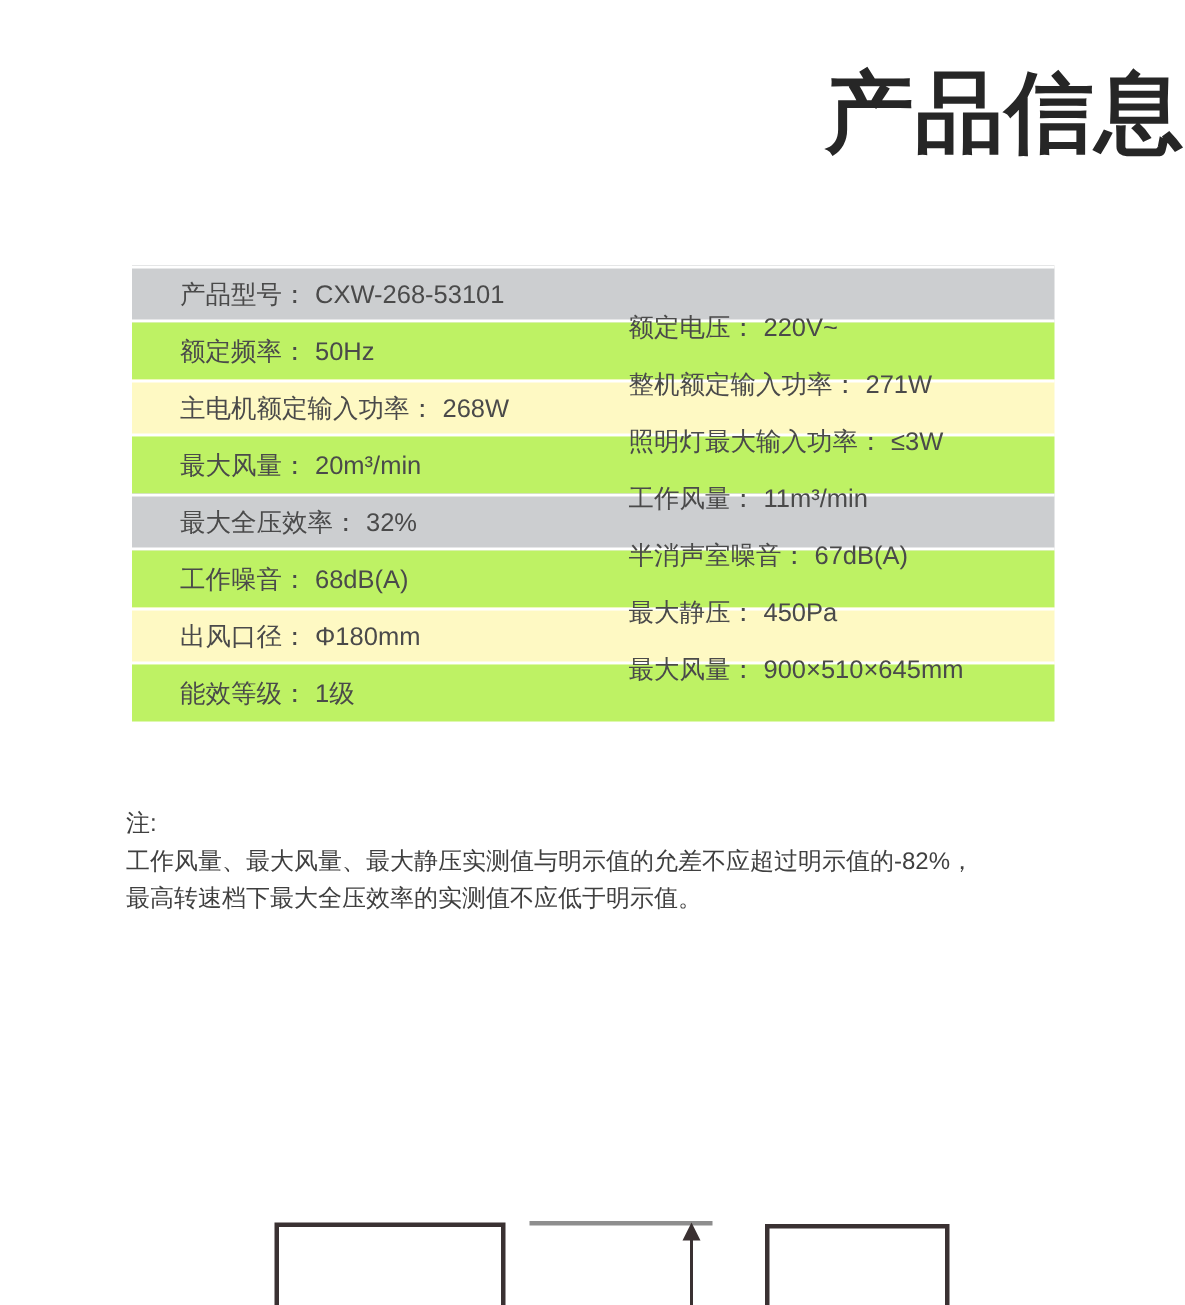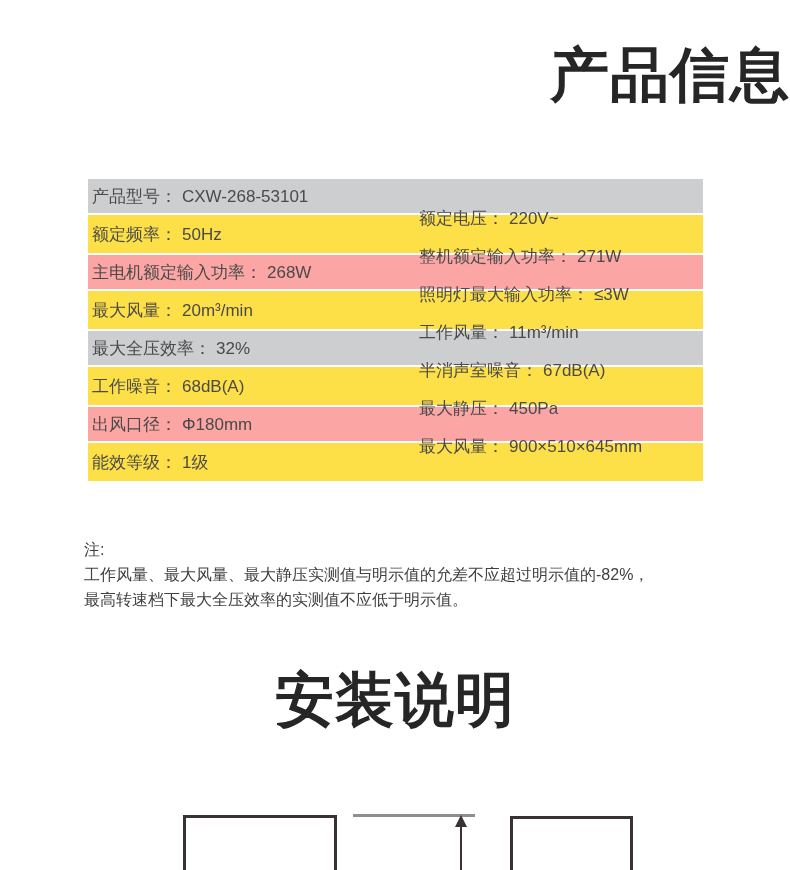--- a/index.html
+++ b/index.html
@@ -27,23 +27,23 @@
   
   .spec-table {
     position: absolute; left: 88px; top: 177px; width: 615px;
     font-size: 17px; color: #4a4a4a;
   }
   .spec-row {
     display: flex; align-items: center;
     height: 38px; width: 100%;
   }
   .spec-row.shade-dark  { background: #ccced0; box-shadow: inset 0 2px 0 #fff, inset 0 -2px 0 #fff; }
-  .spec-row.shade-light { background: #fca5a5; box-shadow: inset 0 2px 0 #fff, inset 0 -2px 0 #fff; }
-  .spec-row.shade-white { background: #fde047; }
-  .cell-left  { width: 331px; padding-left: 4px; white-space: nowrap; }
+  .spec-row.shade-light { background: #fef9c3; box-shadow: inset 0 2px 0 #fff, inset 0 -2px 0 #fff; }
+  .spec-row.shade-white { background: #bef264; }
+  .cell-left  { width: 331px; padding-left: 32px; white-space: nowrap; }
   .cell-right { flex: 1; white-space: nowrap; margin-top: 44px; }
   .spec-value { margin-left: 5px; }
 
   
   .notes {
     position: absolute; left: 84px; top: 537px;
     font-size: 16px; line-height: 25px;
     color: #3f3f3f;
     white-space: nowrap;
   }
@@ -157,21 +157,20 @@
     </div>
 
   </div>
 
   <div class="notes">
     <div>注:</div>
     <div>工作风量、最大风量、最大静压实测值与明示值的允差不应超过明示值的-82%，</div>
     <div>最高转速档下最大全压效率的实测值不应低于明示值。</div>
   </div>
 
-  <div class="big-title" id="title-install">安装说明</div>
 
   <div class="diagram">
     <div class="cab-rect" id="cab-left"></div>
     <div class="ceiling-line"></div>
     <div class="arrow-shaft"></div>
     <div class="arrow-head"></div>
     <div class="cab-rect" id="cab-right"></div>
   </div>
 
 </div>

